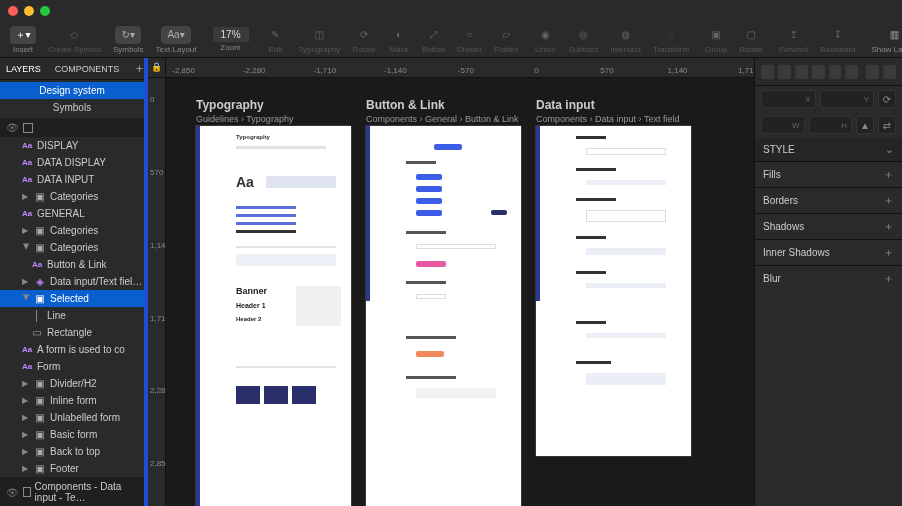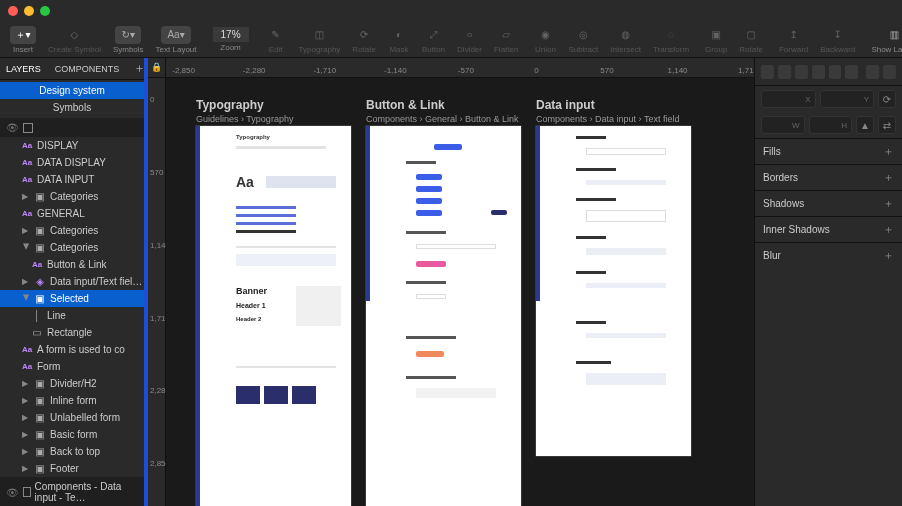--- a/index.html
+++ b/index.html
@@ -426,20 +426,24 @@
     <div class="field-row">
       <div class="field">
           <span class="suf">W</span>
         </div>
       <div class="field">
           <span class="suf">H</span>
         </div>
       <div class="small-icon">▲</div>
       <div class="small-icon">⇄</div>
     </div>
+    <div class="section-head first">
+      <span>STYLE</span>
+      <span class="plus">⌄</span>
+    </div>
     <div class="section-head">
       <span>Fills</span>
       <span class="plus">＋</span>
     </div>
     <div class="section-head">
       <span>Borders</span>
       <span class="plus">＋</span>
     </div>
     <div class="section-head">
       <span>Shadows</span>

